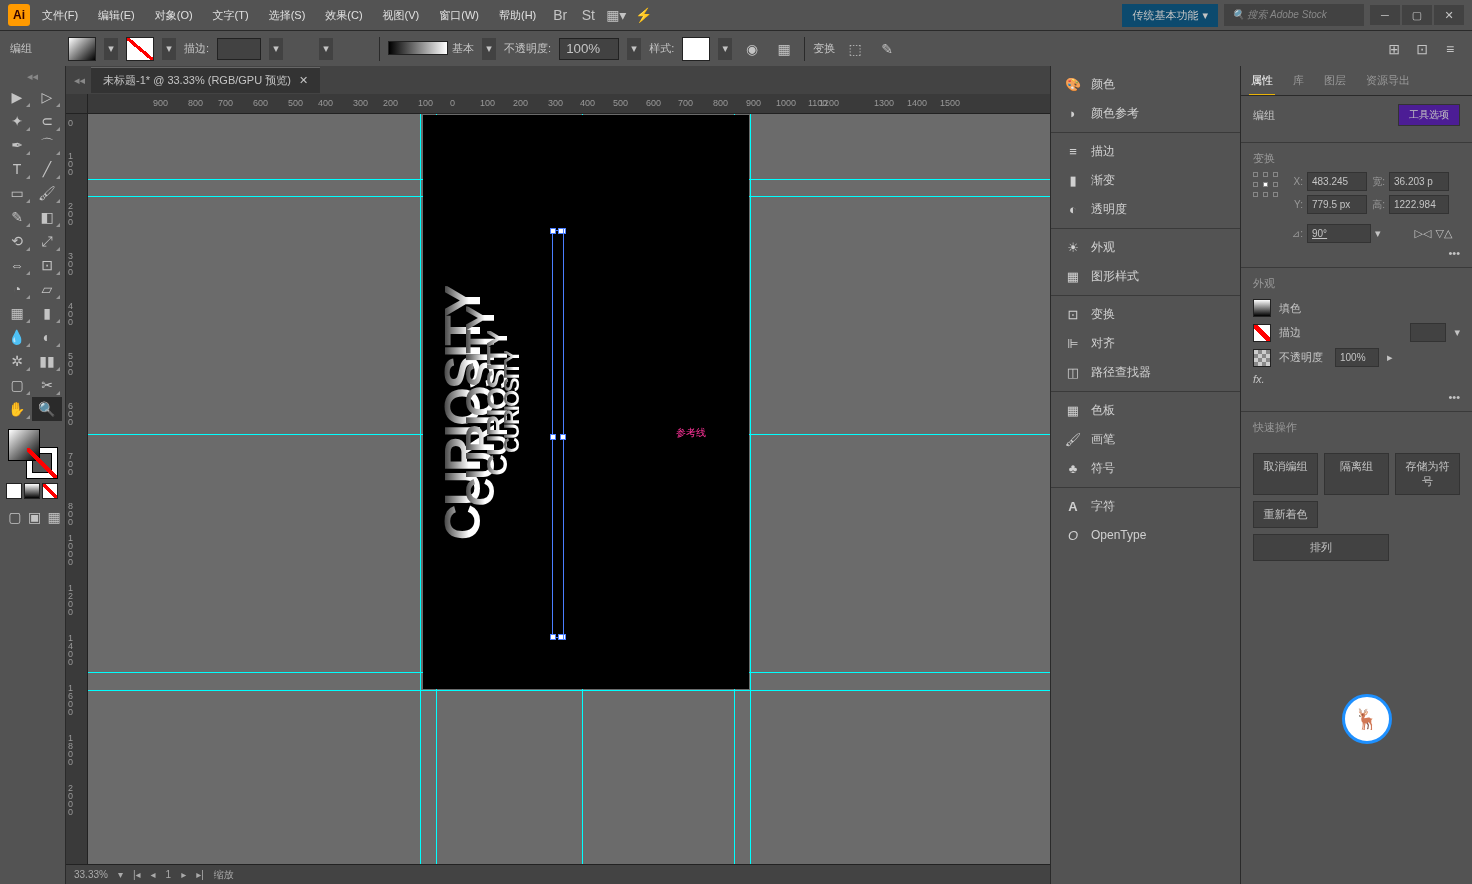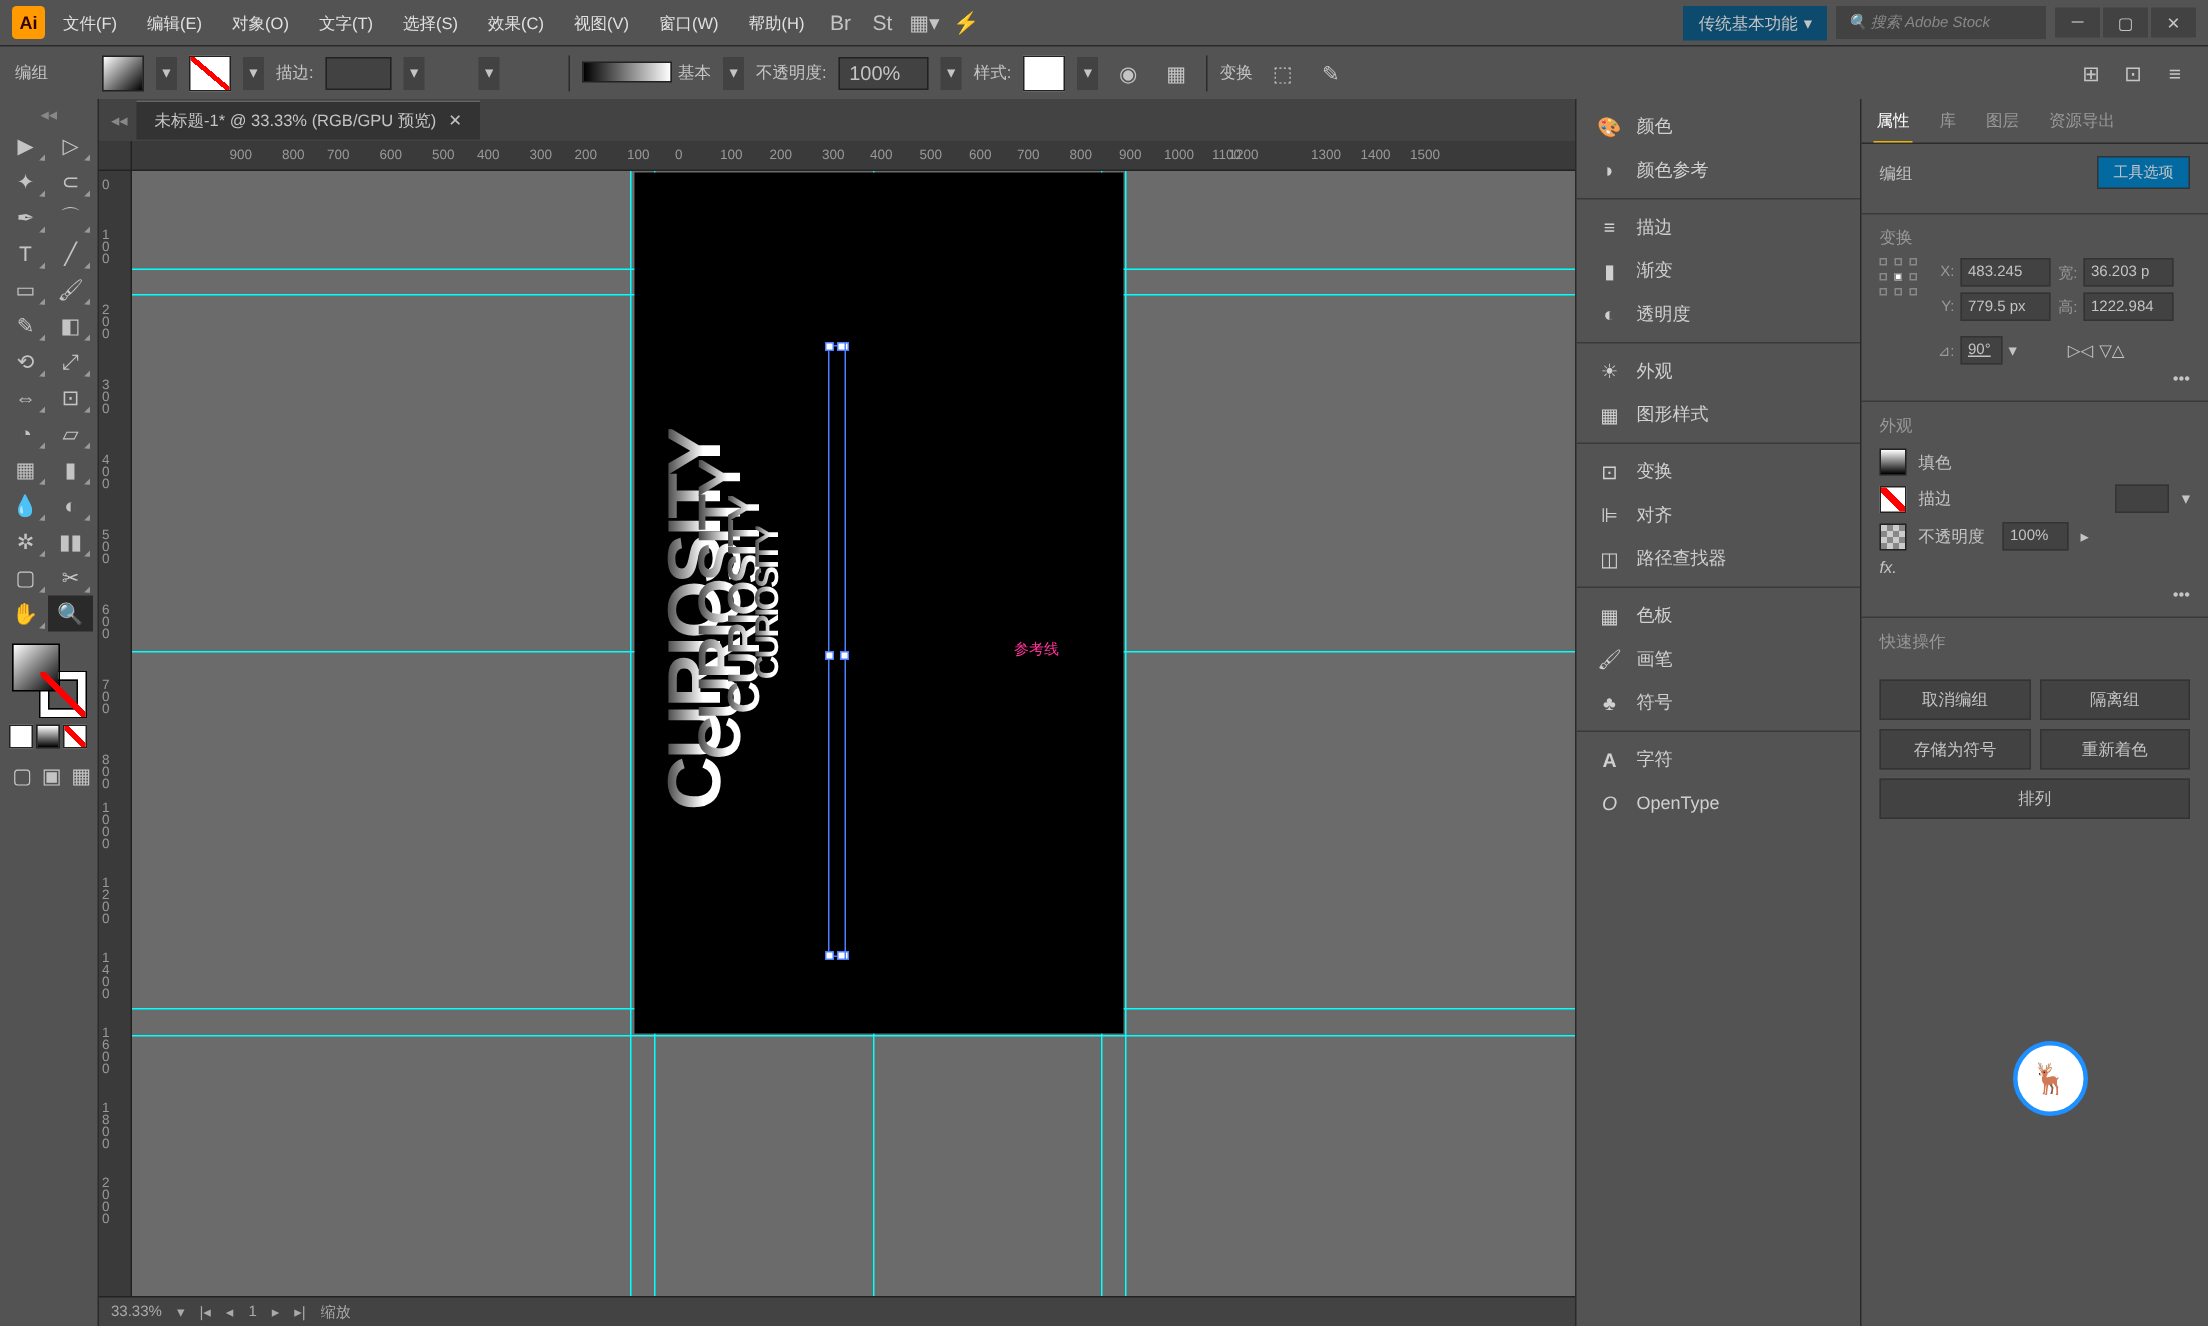--- a/index.html
+++ b/index.html
@@ -59,30 +59,30 @@
 .panel-item{display:flex;align-items:center;gap:10px;padding:6px 14px;color:#d0d0d0;cursor:pointer;font-size:12px}
 .panel-sep{height:1px;background:#3a3a3a;margin:4px 0}
 .panel-icon{width:16px;height:16px;display:flex;align-items:center;justify-content:center;font-size:13px}
 .right-panel{width:232px;background:#535353;border-left:1px solid #2a2a2a;display:flex;flex-direction:column}
 .rp-tabs{display:flex;border-bottom:1px solid #2a2a2a;height:30px;align-items:center;padding:0 8px;gap:16px}
 .rp-tab{color:#999;font-size:11px;cursor:pointer;padding:6px 2px}
 .rp-tab.active{color:#fff;border-bottom:1px solid #eab308}
 .rp-section{padding:8px 12px;border-bottom:1px solid #3a3a3a}
 .rp-header{display:flex;justify-content:space-between;align-items:center;margin-bottom:8px}
 .rp-title{color:#999;font-size:11px}
-.rp-btn{background:#0369a1;border:1px solid #333;padding:3px 10px;color:#c4c4c4;font-size:10px;cursor:pointer}
+.rp-btn{background:#4c1d95;border:1px solid #333;padding:3px 10px;color:#c4c4c4;font-size:10px;cursor:pointer}
 .rp-field{display:flex;align-items:center;gap:4px;margin-bottom:4px}
 .rp-label{color:#999;font-size:10px;width:14px;text-align:right}
 .rp-input{background:#424242;border:1px solid #333;padding:3px 4px;color:#c4c4c4;font-size:10px;width:60px}
 .xy-widget{width:28px;height:28px;display:grid;grid-template:repeat(3,1fr)/repeat(3,1fr);gap:2px}
 .xy-dot{width:5px;height:5px;border:1px solid #888}
 .xy-dot.sel{background:#fff}
 .rp-row{display:flex;align-items:center;gap:8px;margin-bottom:6px}
 .rp-swatch{width:18px;height:18px;border:1px solid #222}
-.action-btns{display:grid;grid-template-columns:1fr 1fr;gap:6px;padding:10px 12px}
+.action-btns{display:grid;grid-template-columns:1fr 1fr 1fr;gap:6px;padding:10px 12px}
 .action-btn{background:#424242;border:1px solid #333;padding:5px;color:#c4c4c4;font-size:11px;text-align:center;cursor:pointer}
 .action-btn.full{grid-column:1/3}
 .watermark{position:absolute;bottom:140px;right:80px;width:50px;height:50px;border-radius:50%;background:#fff;border:3px solid #1e90ff;display:flex;align-items:center;justify-content:center;font-size:20px}
 </style>
 </head>
 <body>
 
 <div class="menubar">
   <div class="ai-logo">Ai</div>
   <div class="menu-item">文件(F)</div>
@@ -435,21 +435,21 @@
           <div class="rp-field">
               <span class="rp-label">Y:</span>
               <input class="rp-input" value="779.5 px" style="">
               <span class="rp-label">高:</span>
               <input class="rp-input" value="1222.984" style="">
             </div>
         </div>
       </div>
       <div class="rp-field" style="margin-top:6px;margin-left:36px">
         <span class="rp-label">⊿:</span>
-        <input class="rp-input" style="width: 28px; text-decoration: underline;" value="90°">
+        <input class="rp-input" style="width: 64px; text-decoration: underline;" value="90°">
         <span>▾</span>
         <span style="margin-left:30px">▷◁</span>
         <span>▽△</span>
       </div>
       <div style="text-align:right;margin-top:4px"><span>•••</span></div>
     </div>
     <div class="rp-section">
       <div class="rp-title">外观</div>
       <div class="rp-row" style="margin-top:8px">
         <div class="rp-swatch" style="background:linear-gradient(#fff,#000)"></div>

